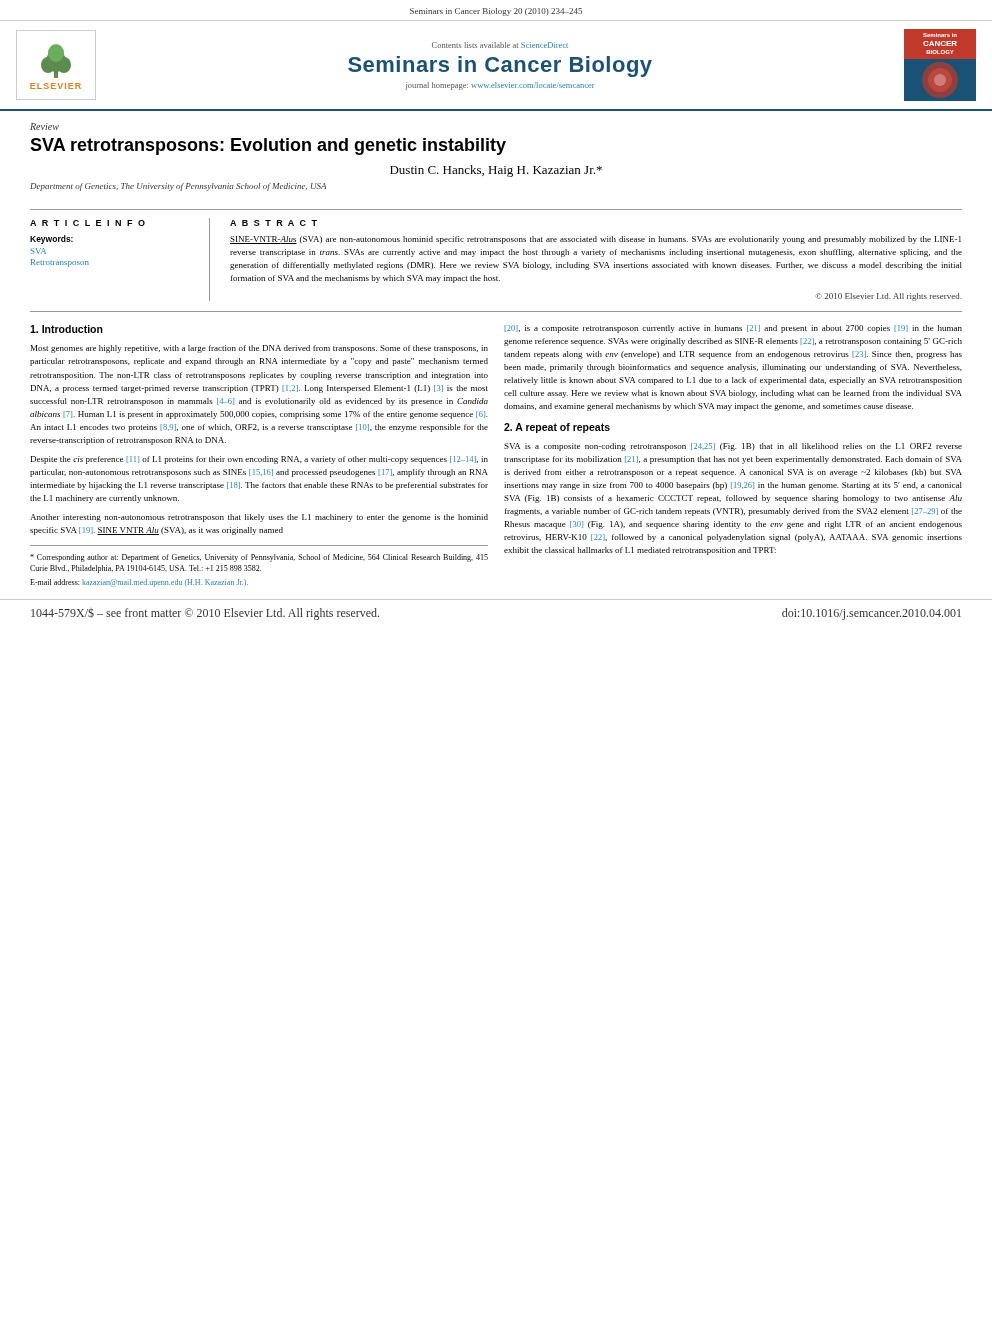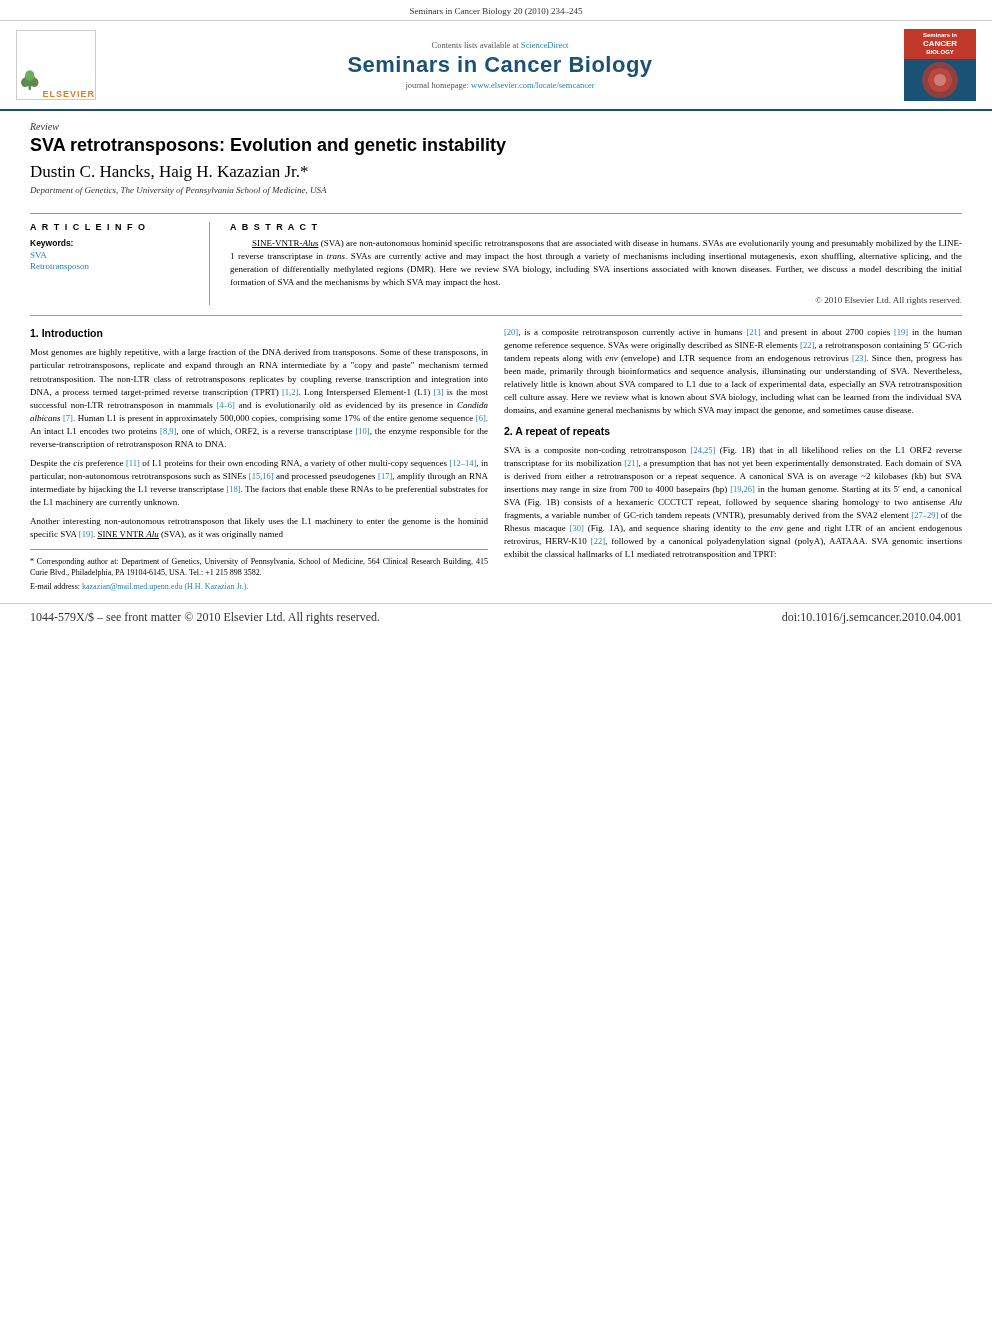--- a/index.html
+++ b/index.html
@@ -73,22 +73,23 @@
     .article-title {
       font-size: 18px;
       font-weight: bold;
       color: #000;
       margin-bottom: 6px;
       font-family: Arial, sans-serif;
       border-bottom: none;
     }
 
     .article-authors {
-      font-size: 17px;
+      font-size: 13px;
       margin-bottom: 3px;
+      text-align: center;
     }
 
     .article-affiliation {
       font-size: 9px;
       font-style: italic;
       color: #333;
       margin-bottom: 18px;
     }
 
     
@@ -136,21 +137,20 @@
       text-transform: uppercase;
       margin-bottom: 5px;
       font-family: Arial, sans-serif;
     }
     .abstract-text {
       font-size: 9px;
       line-height: 1.45;
       text-align: justify;
     }
     .abstract-text u {
-      margin-left: 22px;
     }
     .abstract-text em {
       font-style: italic;
     }
     .copyright-line {
       font-size: 9px;
       text-align: right;
       margin-top: 6px;
       color: #333;
     }
@@ -203,21 +203,22 @@
       display: flex;
       justify-content: space-between;
     }
 
     
     .elsevier-logo-box {
       width: 80px;
       height: 70px;
       border: 1px solid #ccc;
       display: flex;
-      align-items: flex-end;
+      flex-direction: column;
+      align-items: center;
       justify-content: center;
       font-size: 7px;
       font-family: Arial, sans-serif;
     }
     .elsevier-tree {
       width: 44px;
       height: 40px;
     }
     .elsevier-wordmark {
       font-size: 9px;

